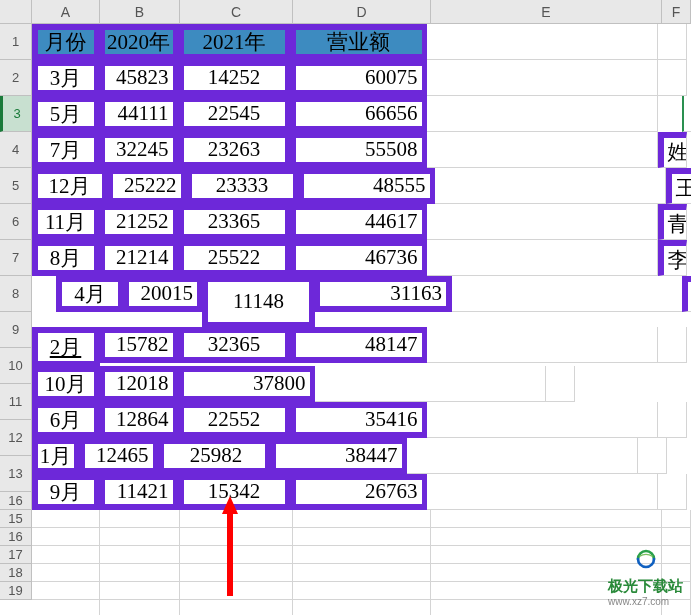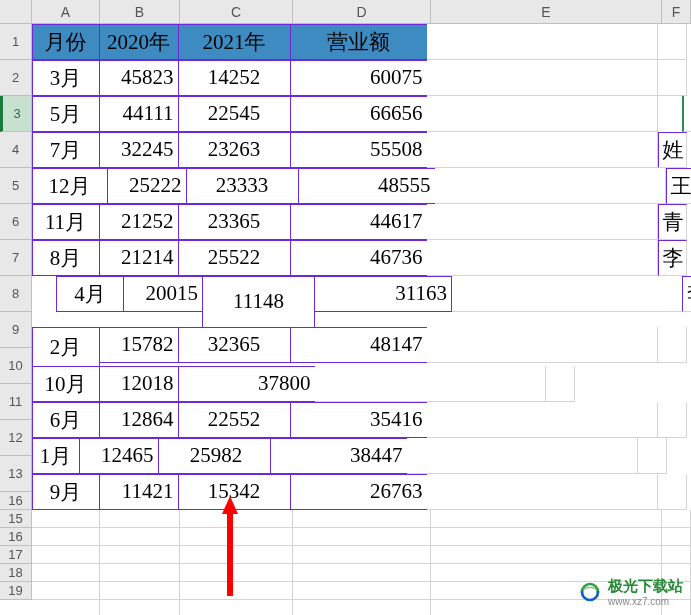--- a/index.html
+++ b/index.html
@@ -79,21 +79,21 @@
       border-bottom: 1px solid #d4d4d4;
       font-size: 21px;
       padding: 0 4px;
       display: flex;
       align-items: center;
       overflow: hidden;
       white-space: nowrap;
       background: #fff;
     }
     .data-cell {
-      border: 1px solid #6d28d9;
+      border: 6px solid #6d28d9;
       margin: -0.5px;
     }
     .header-cell {
       background: #3d8bc0;
       color: #000;
       justify-content: center;
     }
     .num-cell { justify-content: flex-end; }
     .text-cell { justify-content: center; }
     .text-left { justify-content: flex-start; }
@@ -118,20 +118,21 @@
     }
     .watermark {
       position: absolute;
       right: 8px;
       bottom: 8px;
       display: flex;
       align-items: center;
       gap: 6px;
       font-size: 13px;
       color: #555;
+      flex-direction: column;
     }
     .watermark .logo {
       width: 24px;
       height: 24px;
     }
     .watermark .cn { color: #2a8a3a; font-weight: bold; font-size: 15px; }
     .watermark .url { color: #888; font-size: 10px; font-family: Arial; }
   </style>
 </head>
 <body>
@@ -229,21 +230,21 @@
       </div>
       <div class="grid-row">
         <div class="cell data-cell text-cell" style="width: 68px; height: 36px; margin-left: 24px;">4月</div>
         <div class="cell data-cell num-cell" style="width: 80px; height: 36px;">20015</div>
         <div class="cell data-cell text-cell" style="width: 113px; height: 52px;">11148</div>
         <div class="cell data-cell num-cell" style="width: 138px; height: 36px;">31163</div>
         <div class="cell empty-cell" style="width: 231px; height: 36px;"></div>
         <div class="cell empty-cell text-left data-cell" style="width: 29px; height: 36px;">李</div>
       </div>
       <div class="grid-row">
-        <div class="cell data-cell text-cell" style="width: 68px; height: 40px;">2月</div>
+        <div class="cell data-cell text-cell" style="width: 68px; height: 40px; text-decoration: underline;">2月</div>
         <div class="cell data-cell num-cell" style="width: 80px; height: 36px;">15782</div>
         <div class="cell data-cell text-cell" style="width: 113px; height: 36px;">32365</div>
         <div class="cell data-cell num-cell" style="width: 138px; height: 36px;">48147</div>
         <div class="cell empty-cell" style="width: 231px; height: 36px;"></div>
         <div class="cell empty-cell text-left" style="width: 29px; height: 36px;"></div>
       </div>
       <div class="grid-row">
         <div class="cell data-cell text-cell" style="width: 68px; height: 36px;">10月</div>
         <div class="cell data-cell num-cell" style="width: 80px; height: 36px;">12018</div>
         <div class="cell data-cell num-cell" style="width: 138px; height: 36px;">37800</div>

